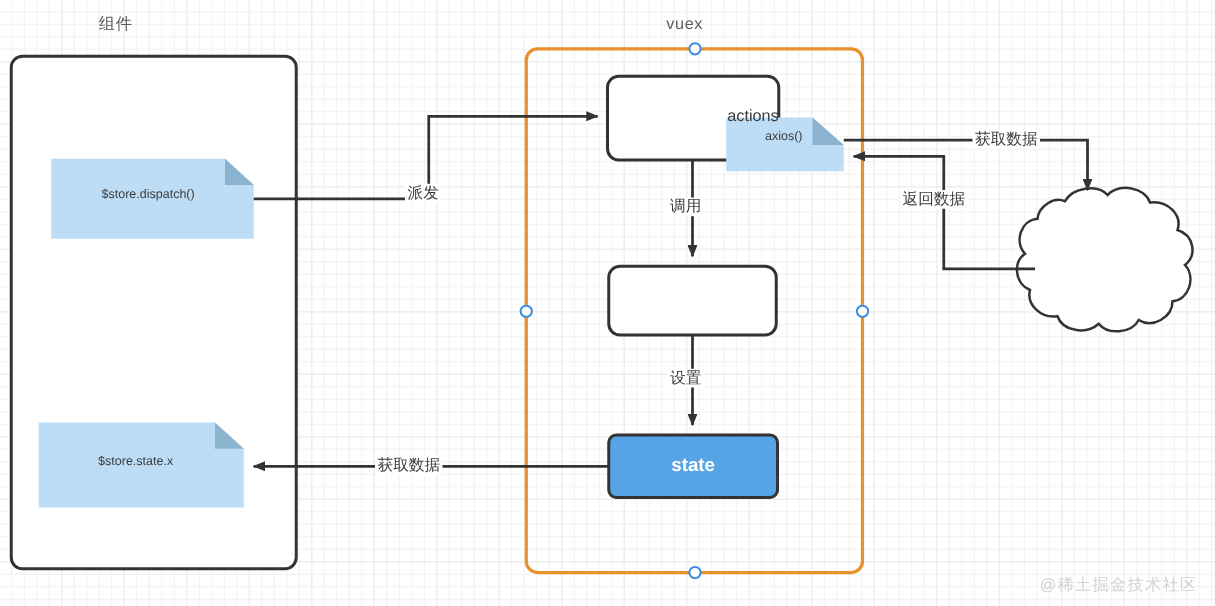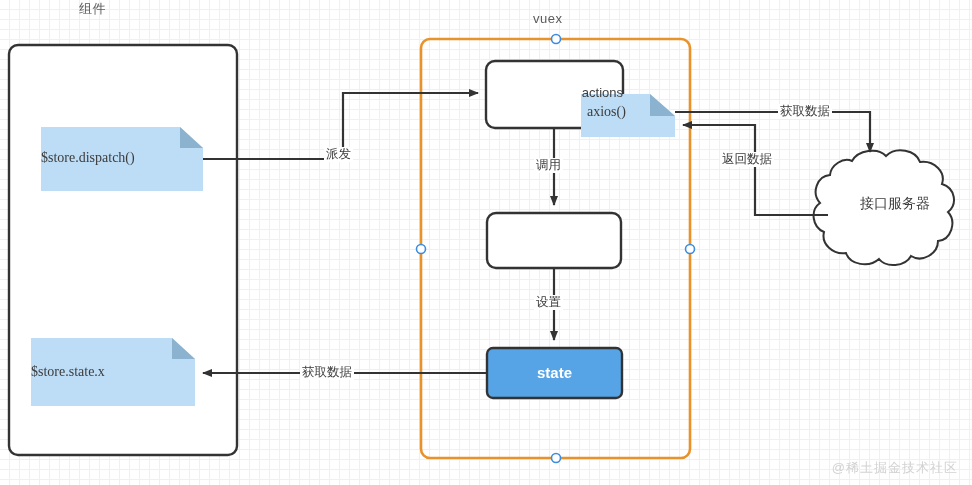--- a/index.html
+++ b/index.html
@@ -38,24 +38,24 @@
   }
   .node-text {
     position: absolute;
     font-size: 13px;
     color: #3d3d3d;
     white-space: nowrap;
     text-align: right;
   }
   .note-text {
     position: absolute;
-    font-size: 14px;
+    font-size: 10px;
     color: #3c3c3c;
     white-space: nowrap;
-    font-family: Liberation Serif, serif;
+    text-align: center;
   }
   .state-text {
     position: absolute;
     font-size: 15px;
     font-weight: bold;
     color: #ffffff;
     white-space: nowrap;
     text-align: center;
   }
   .edge-label {
@@ -140,36 +140,35 @@
 
     <path d="M554,268 L554,340" fill="none" stroke="#333333" stroke-width="2.2" marker-end="url(#arrow)"></path>
 
     <path d="M487,373 L203,373" fill="none" stroke="#333333" stroke-width="2.2" marker-end="url(#arrow)"></path>
 
     <path d="M675,112 L870,112 L870,152" fill="none" stroke="#333333" stroke-width="2.2" marker-end="url(#arrow)"></path>
 
     <path d="M828,215 L755,215 L755,125 L683,125" fill="none" stroke="#333333" stroke-width="2.2" marker-end="url(#arrow)"></path>
   </svg>
 
-  <div class="title-label" style="left:79px; top:0;">组件</div>
+  <div class="title-label" style="left:79px; top:10px;">组件</div>
 
   <div class="title-label" style="left:533px; top:11px;text-align:center;">vuex</div>
 
   <div class="note-text" style="left:41px; top:150px; width:155px;">$store.dispatch()</div>
 
   <div class="note-text" style="left:31px; top:364px; width:155px;">$store.state.x</div>
 
   <div class="node-text" style="left:486px; top:85px; width:137px;">actions</div>
 
   <div class="note-text" style="left:587px; top:104px; width:80px;">axios()</div>
 
 
   <div class="state-text" style="left:487px; top:364px; width:135px;">state</div>
 
-  <div class="cloud-text" style="left:820px; top:195px; width:150px;">接口服务器</div>
 
   <div class="edge-label" style="left:324px; top:147px;">派发</div>
 
   <div class="edge-label" style="left:534px; top:158px;">调用</div>
 
   <div class="edge-label" style="left:534px; top:295px;">设置</div>
 
   <div class="edge-label" style="left:300px; top:365px;">获取数据</div>
 
   <div class="edge-label" style="left:778px; top:104px;">获取数据</div>

